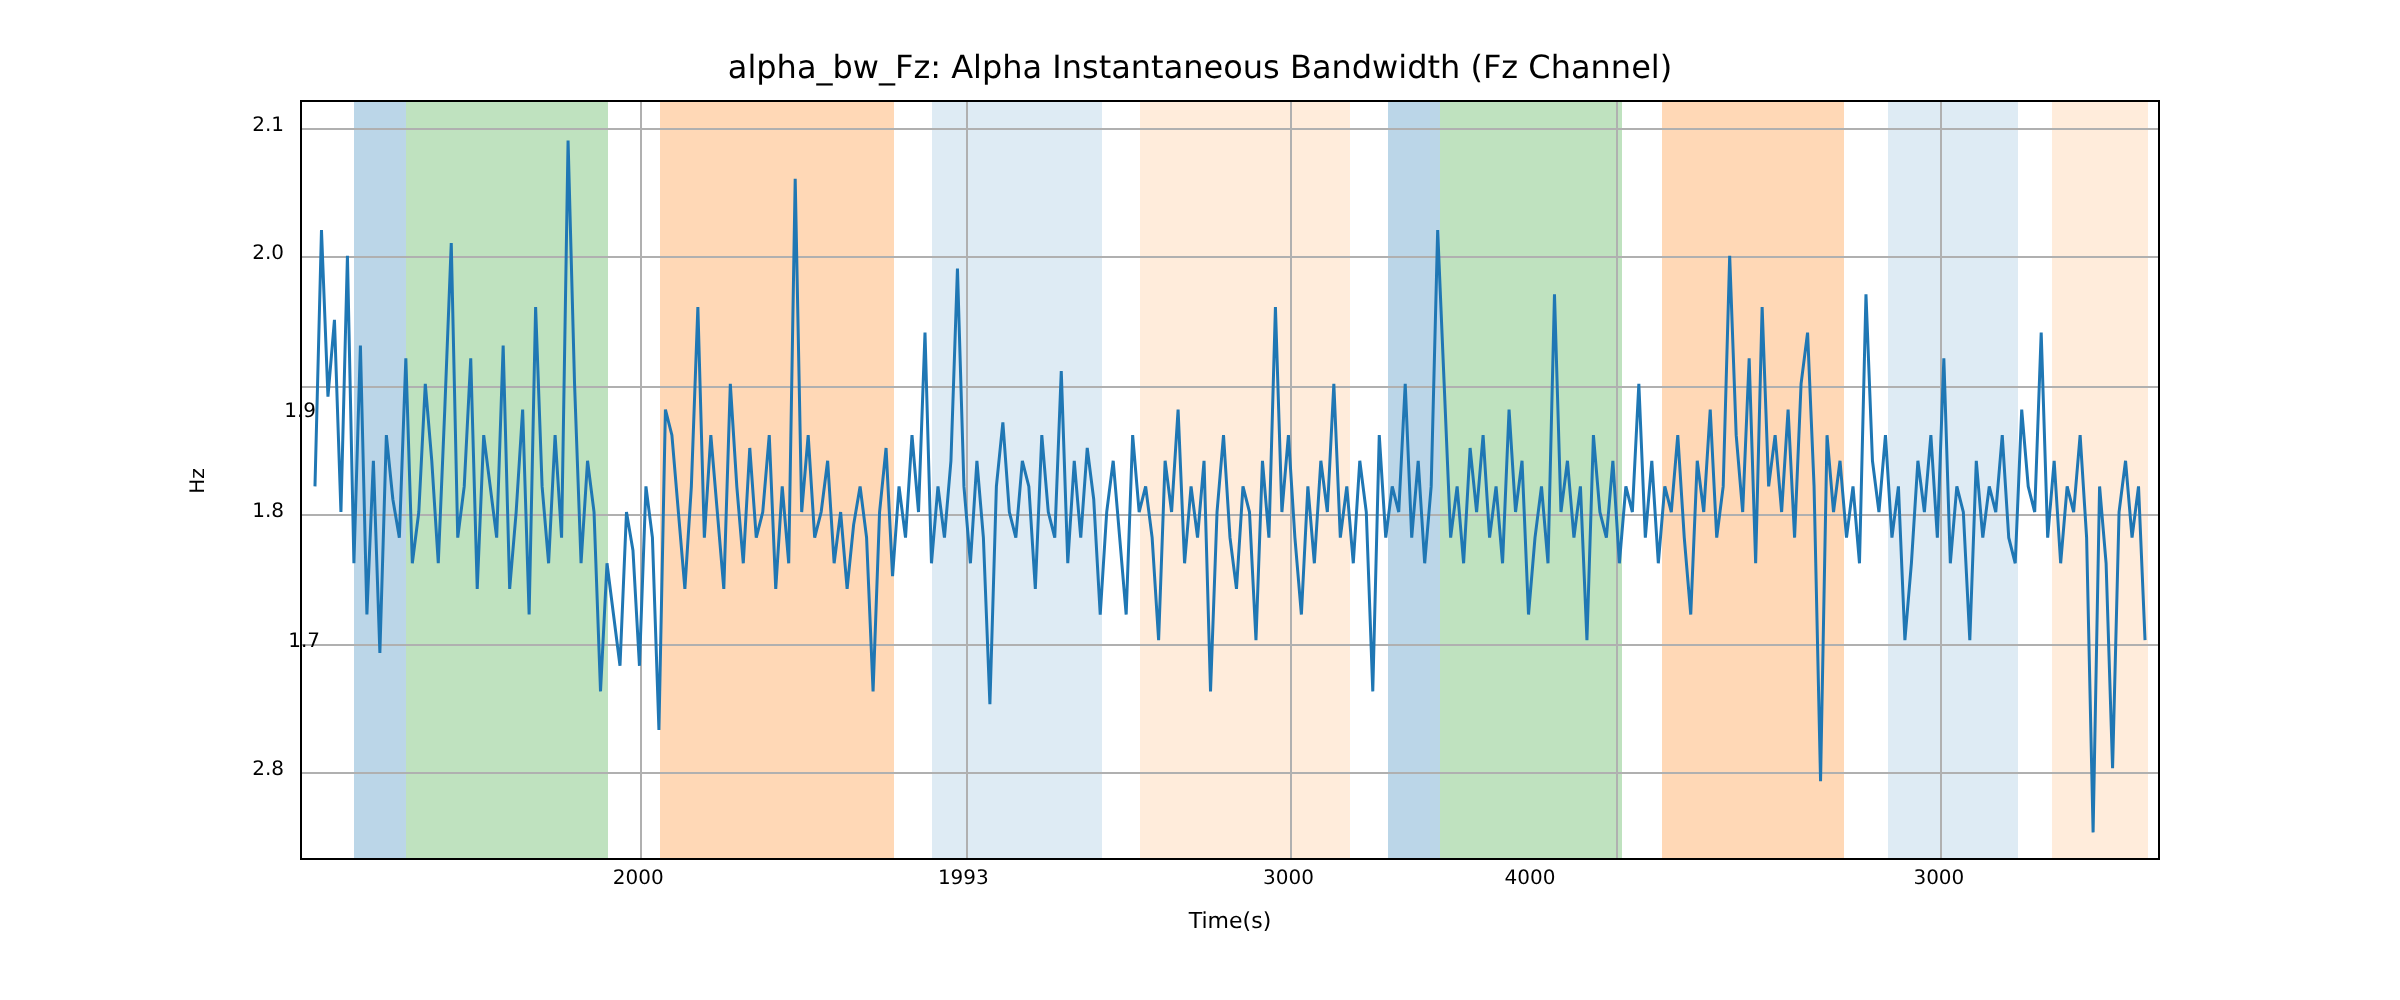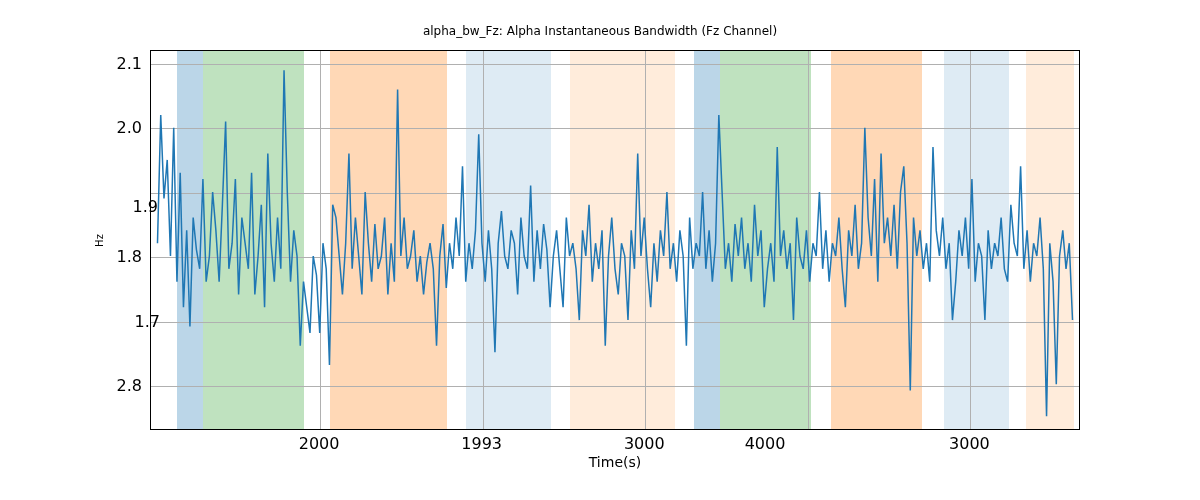--- a/index.html
+++ b/index.html
@@ -16,21 +16,21 @@
     position: relative;
     width: 1200px;
     height: 500px;
   }
   .title {
     position: absolute;
     top: 24px;
     left: 0;
     width: 1200px;
     text-align: center;
-    font-size: 12px;
+    font-size: 16px;
     color: #000;
   }
   .axes-wrap {
     position: absolute;
     
     left: 150px;
     top: 50px;
     width: 930px;   
     height: 380px;  
   }
@@ -53,32 +53,32 @@
     position: absolute;
     top: 0; bottom: 0;
   }
   svg.line {
     position: absolute;
     left: 0; top: 0;
     width: 100%; height: 100%;
   }
   .xtick, .ytick {
     position: absolute;
-    font-size: 16px;
+    font-size: 10px;
     color: #000;
   }
   .xtick { top: 434px; transform: translateX(-50%); }
   .ytick { transform: translateY(-50%); text-align: right; width: 40px; }
   .xlabel {
     position: absolute;
     left: 150px;
     width: 930px;
     top: 454px;
     text-align: center;
-    font-size: 14px;
+    font-size: 11px;
   }
   .ylabel {
     position: absolute;
     left: 92px;
     top: 50px;
     height: 380px;
     width: 14px;
     display: flex;
     align-items: center;
     justify-content: center;

